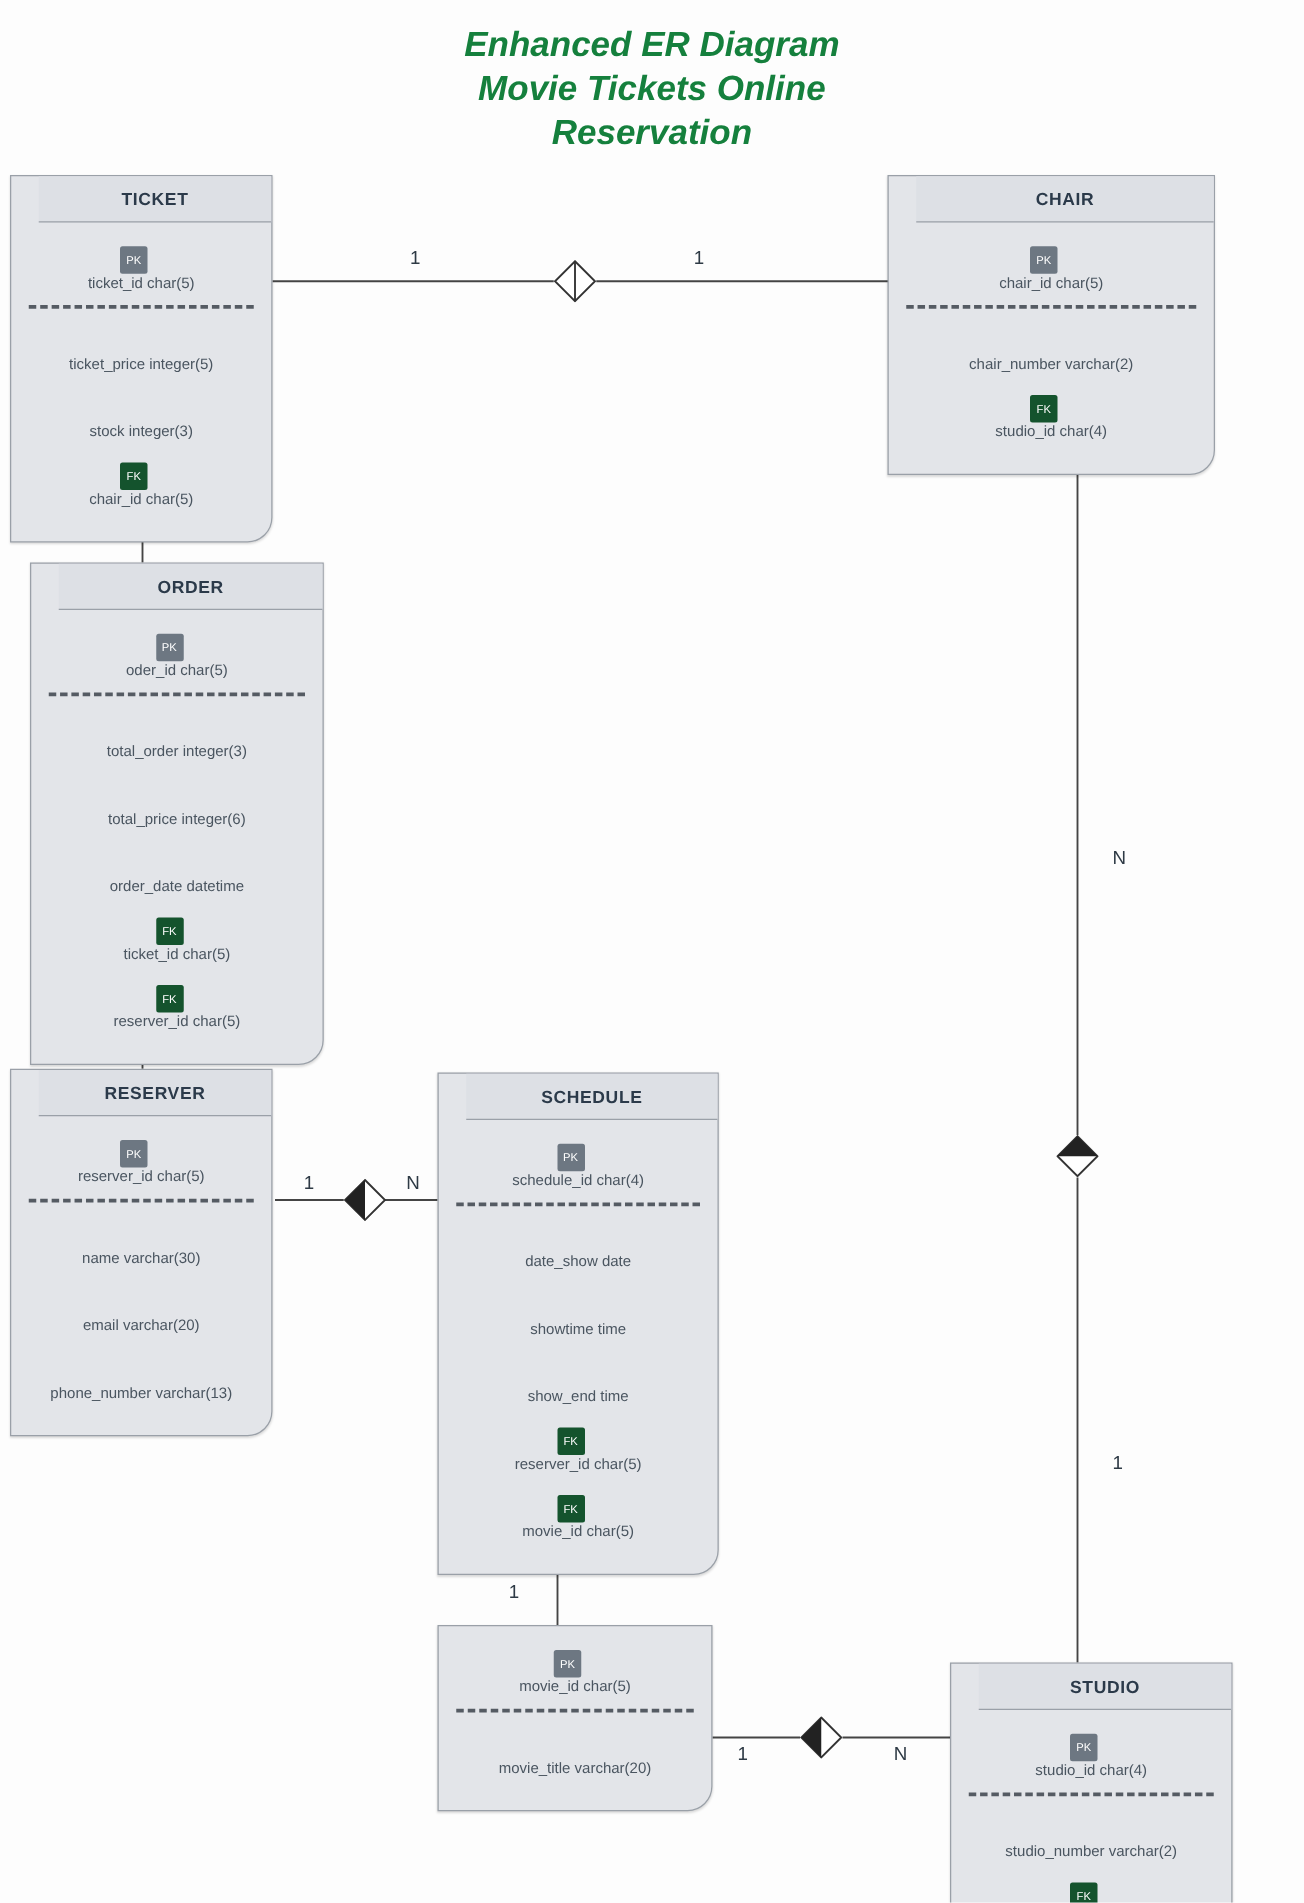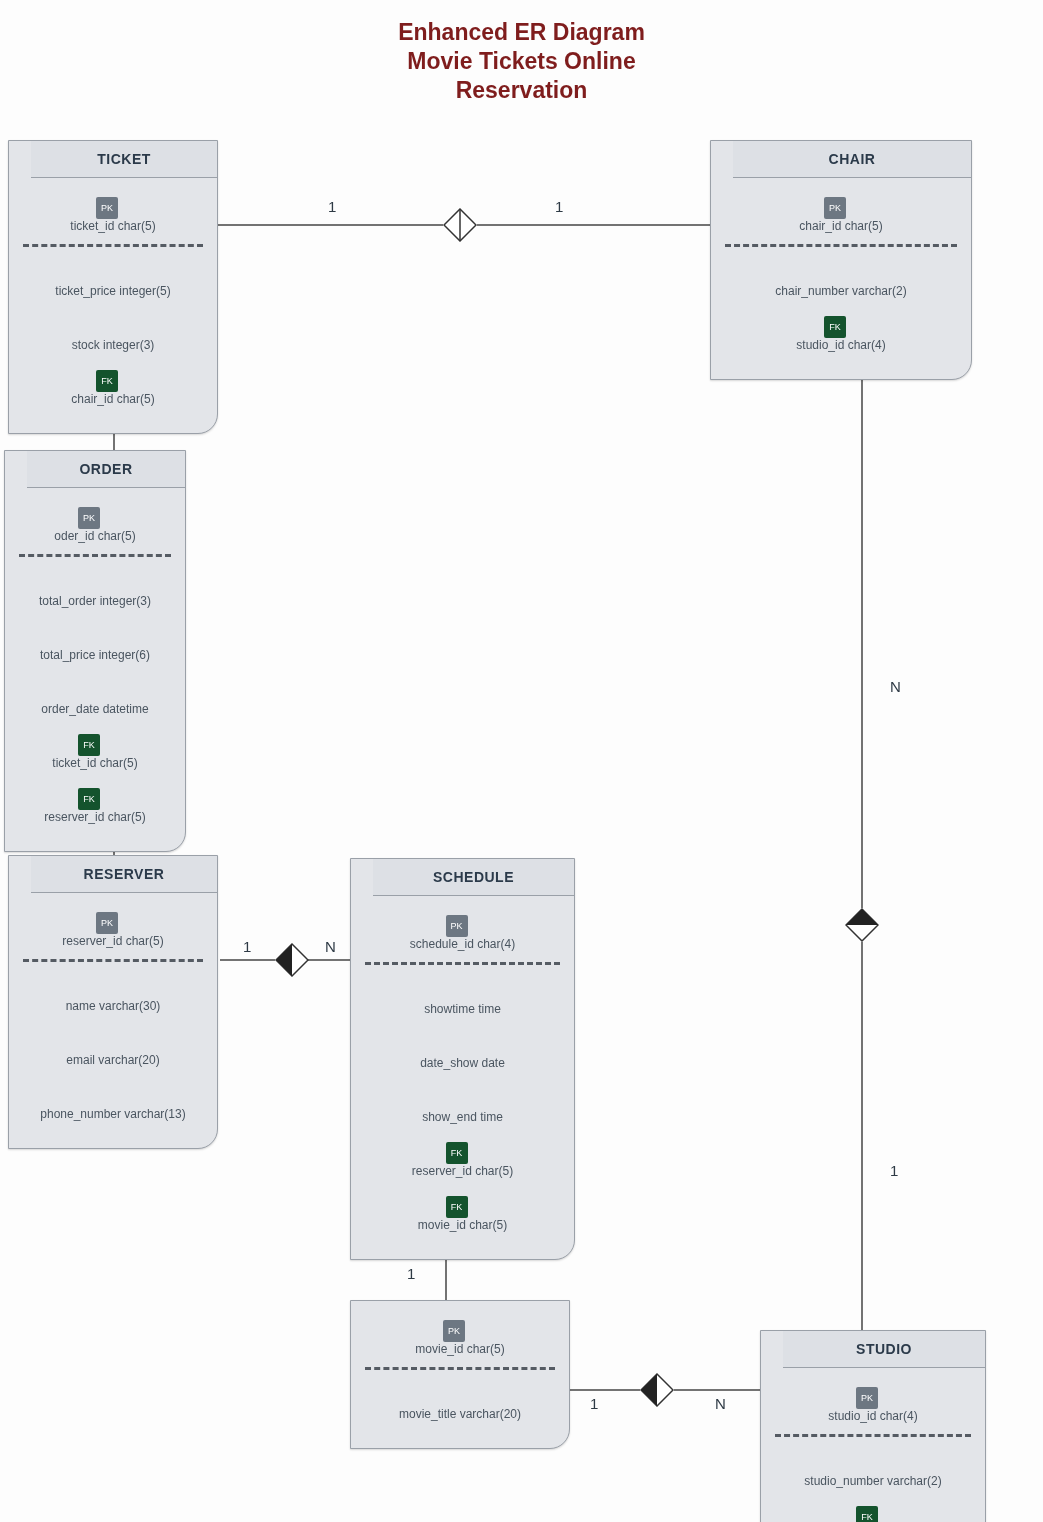--- a/index.html
+++ b/index.html
@@ -9,24 +9,25 @@
     width: 1043px;
     height: 1522px;
     position: relative;
   }
   .title {
     position: absolute;
     top: 18px;
     left: 0;
     right: 0;
     text-align: center;
-    font-size: 23px;
+    font-size: 28px;
     font-weight: 700;
-    color: #7f1d1d;
+    color: #15803d;
     line-height: 1.25;
+    font-style: italic;
   }
   .entity {
     position: absolute;
     background: #e3e5e9;
     border: 1px solid #9aa0a8;
     border-radius: 0 0 20px 0;
     box-shadow: 0 1px 2px rgba(0,0,0,.15);
   }
   .entity-header {
     background: #dde0e5;
@@ -195,21 +196,21 @@
         <span class="key-badge key-none"></span>
         <span>chair_number varchar(2)</span>
       </div>
       <div class="attr">
         <span class="key-badge key-fk">FK</span>
         <span>studio_id char(4)</span>
       </div>
     </div>
 </div>
 
-<div class="entity" style="left:4px;top:450px;width:182px">
+<div class="entity" style="left:24px;top:450px;width:235px">
   <div class="entity-header">ORDER</div>
   <div class="entity-body">
       <div class="attr">
         <span class="key-badge key-pk">PK</span>
         <span>oder_id char(5)</span>
       </div>
       <hr class="pk-sep">
       <div class="attr">
         <span class="key-badge key-none"></span>
         <span>total_order integer(3)</span>
@@ -259,25 +260,25 @@
 <div class="entity" style="left:350px;top:858px;width:225px">
   <div class="entity-header">SCHEDULE</div>
   <div class="entity-body">
       <div class="attr">
         <span class="key-badge key-pk">PK</span>
         <span>schedule_id char(4)</span>
       </div>
       <hr class="pk-sep">
       <div class="attr">
         <span class="key-badge key-none"></span>
+        <span>date_show date</span>
+      </div>
+      <div class="attr">
+        <span class="key-badge key-none"></span>
         <span>showtime time</span>
-      </div>
-      <div class="attr">
-        <span class="key-badge key-none"></span>
-        <span>date_show date</span>
       </div>
       <div class="attr">
         <span class="key-badge key-none"></span>
         <span>show_end time</span>
       </div>
       <div class="attr">
         <span class="key-badge key-fk">FK</span>
         <span>reserver_id char(5)</span>
       </div>
       <div class="attr">

